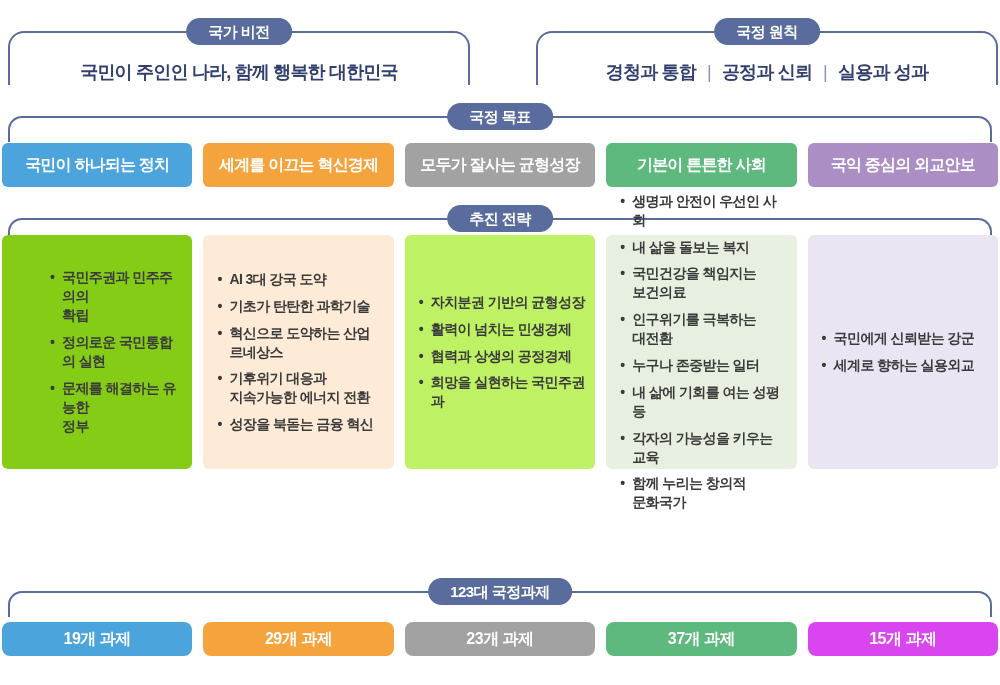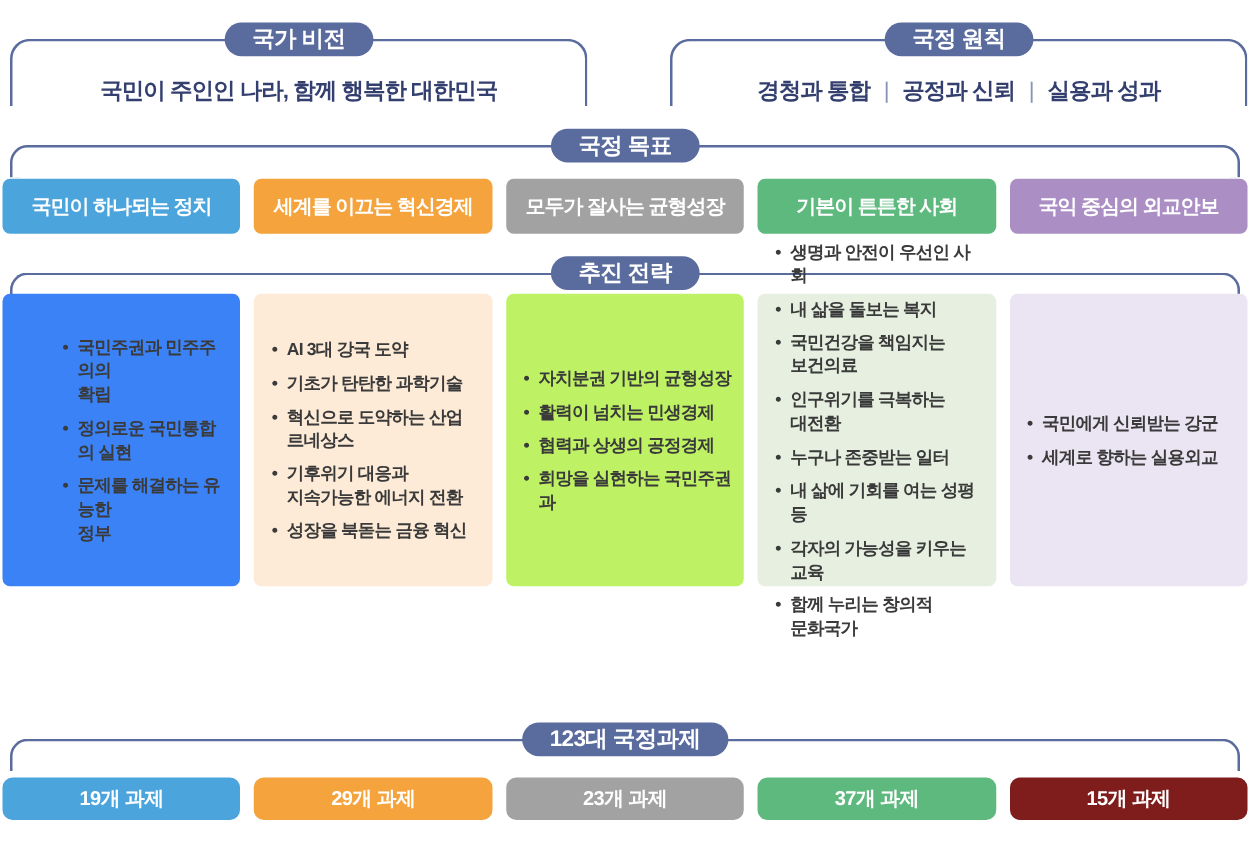--- a/index.html
+++ b/index.html
@@ -1,20 +1,20 @@
 <!DOCTYPE html>
 <html style="--badge: #5A6B9D; --line: #5A6B9D;"><head>
 <meta charset="utf-8">
 <style>
   html,body{margin:0;padding:0;background:#ffffff;}
   body{font-family:"Liberation Sans","DejaVu Sans",sans-serif;}
   .page{position:relative;width:1000px;height:685px;background:#fff;overflow:hidden;}
 
   .badge{position:absolute;left:50%;transform:translateX(-50%);top:0;z-index:2;
-    background:var(--badge,#5A6B9D);color:#fff;font-weight:bold;font-size:18px;
+    background:var(--badge,#5A6B9D);color:#fff;font-weight:bold;font-size:15px;
     line-height:19px;padding:4px 22px;border-radius:15px;white-space:nowrap;letter-spacing:-0.5px;}
 
   .bracket-group{position:absolute;top:18px;}
   #vision-group{left:8px;width:462px;}
   #principles-group{left:536px;width:462px;}
   .bracket{margin-top:13px;height:52px;border:2px solid var(--line,#5A6B9D);border-bottom:none;
     border-radius:16px 16px 0 0;display:flex;align-items:flex-end;justify-content:center;}
   .head-text{font-size:18px;font-weight:bold;color:#333F6E;letter-spacing:-0.8px;padding-bottom:1px;white-space:nowrap;}
   .sep{color:#8A93B5;font-weight:400;padding:0 11px;}
 
@@ -70,21 +70,21 @@
       <div class="goal-box" style="background: rgb(162, 162, 162);">모두가 잘사는 균형성장</div>
       <div class="goal-box" style="background: rgb(94, 185, 126);">기본이 튼튼한 사회</div>
       <div class="goal-box" style="background: rgb(170, 142, 196);">국익 중심의 외교안보</div>
     </div>
 
   <section class="full-bracket" id="strategies-bracket">
     <div class="line"></div>
     <div class="badge">추진 전략</div>
   </section>
   <div class="row" id="panels-row">
-      <div class="panel" style="background: #3b82f6; padding-left: 48px;">
+      <div class="panel" style="background: #84cc16; padding-left: 48px;">
         <div class="s-item">국민주권과 민주주의의
 확립</div>
         <div class="s-item">정의로운 국민통합의 실현</div>
         <div class="s-item">문제를 해결하는 유능한
 정부</div>
       </div>
       <div class="panel" style="background: rgb(253, 235, 215);">
         <div class="s-item">AI 3대 강국 도약</div>
         <div class="s-item">기초가 탄탄한 과학기술</div>
         <div class="s-item">혁신으로 도약하는 산업
@@ -121,16 +121,16 @@
 
   <section class="full-bracket" id="tasks-bracket">
     <div class="line"></div>
     <div class="badge">123대 국정과제</div>
   </section>
   <div class="row" id="tasks-row">
       <div class="task-box" style="background: rgb(75, 164, 219);">19개 과제</div>
       <div class="task-box" style="background: rgb(245, 163, 60);">29개 과제</div>
       <div class="task-box" style="background: rgb(162, 162, 162);">23개 과제</div>
       <div class="task-box" style="background: rgb(94, 185, 126);">37개 과제</div>
-      <div class="task-box" style="background: #7f1d1d;">15개 과제</div>
+      <div class="task-box" style="background: #d946ef;">15개 과제</div>
     </div>
 
 </div>
 
 </body></html>

